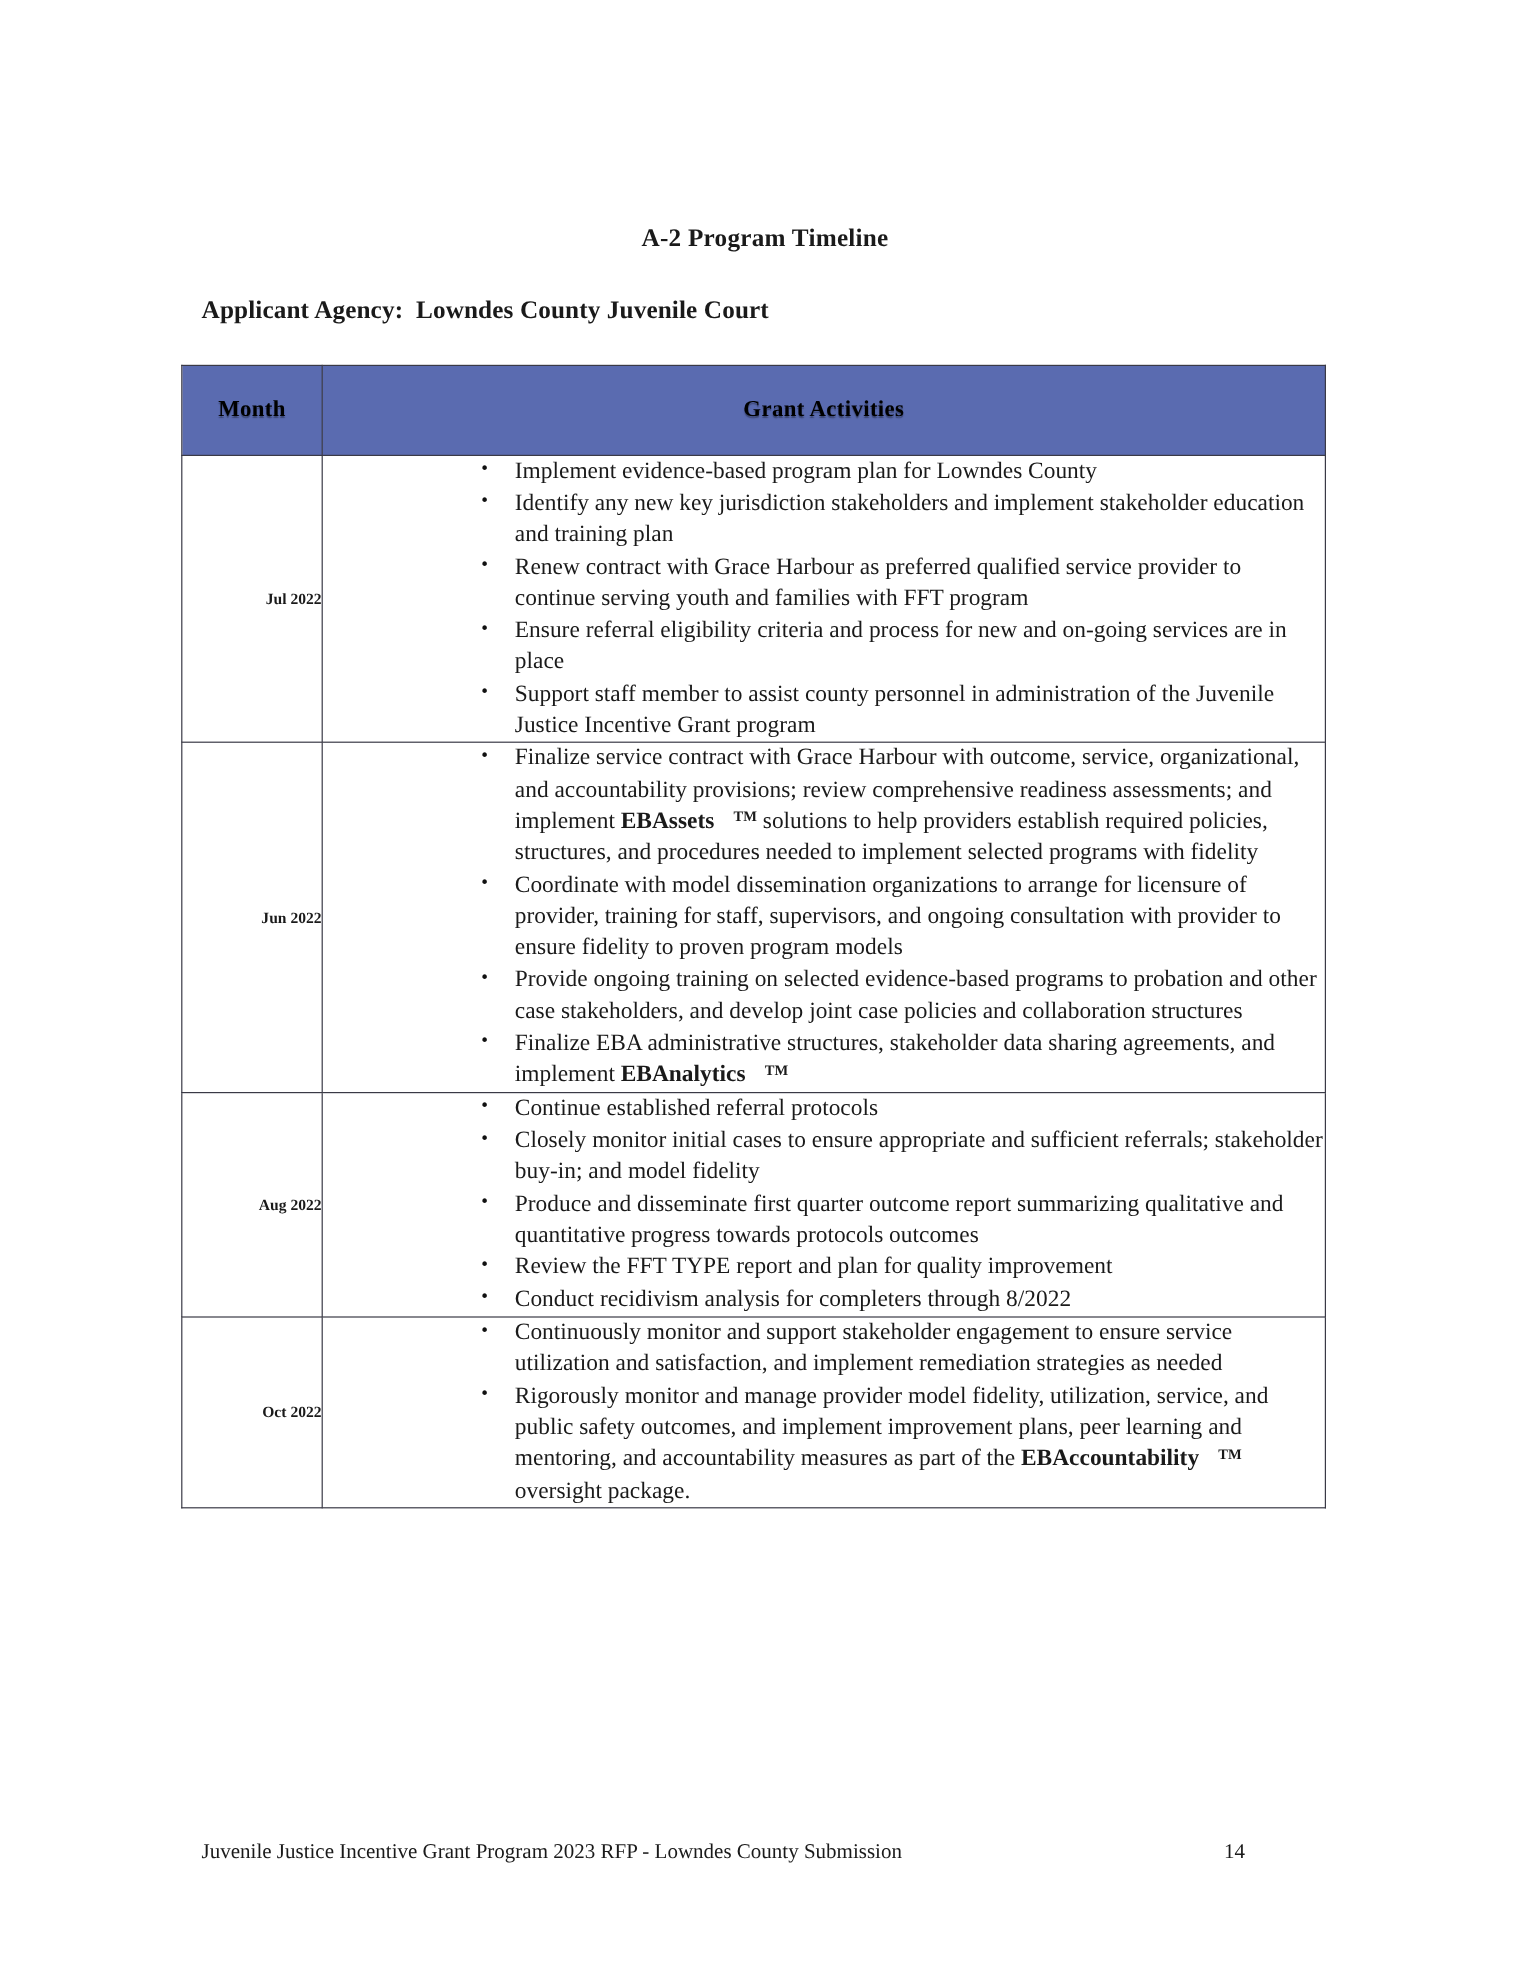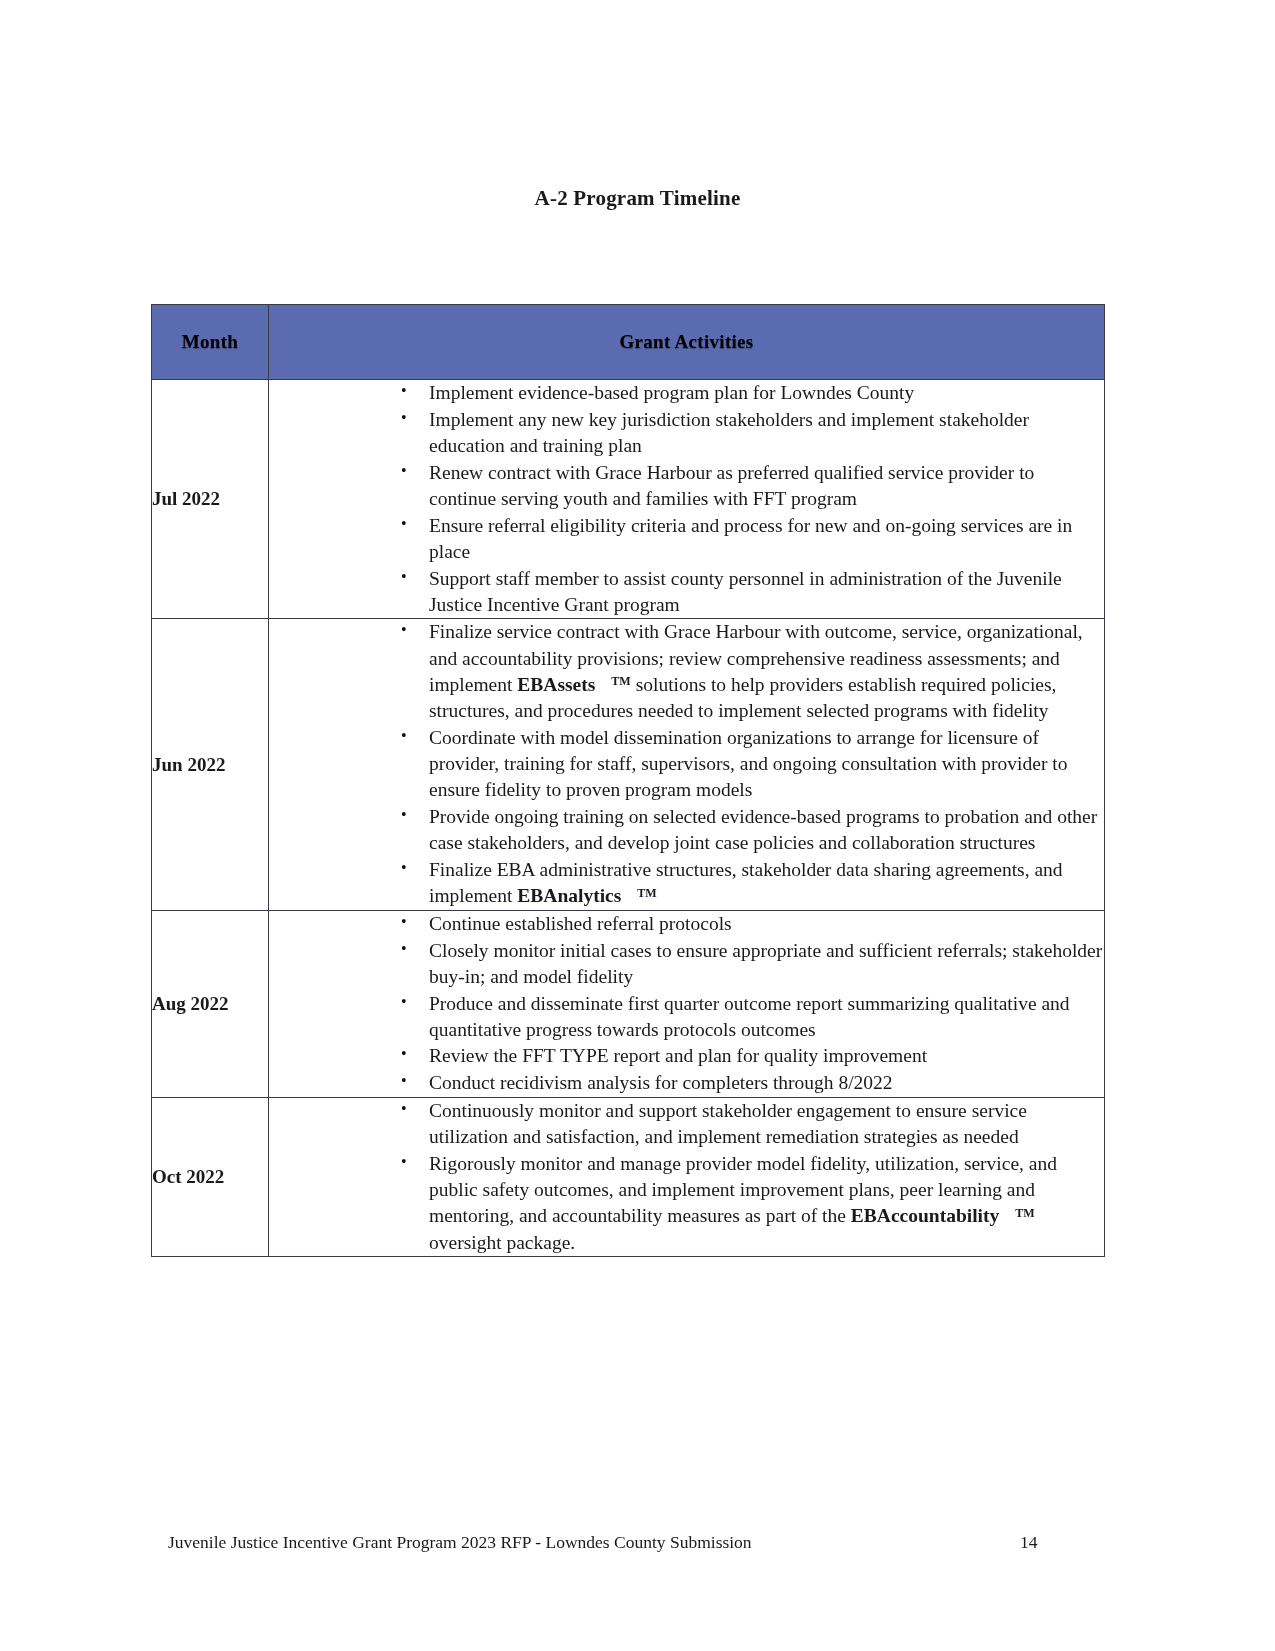--- a/index.html
+++ b/index.html
@@ -62,22 +62,22 @@
     background: #5a6bb0;
     color: #000000;
     font-size: 19px;
     font-weight: bold;
     height: 74px;
     text-align: center;
     text-shadow: 0 1px 1px rgba(0,0,0,0.35);
     letter-spacing: 0.3px;
   }
   td.month-cell {
-    text-align: left;
-    font-size: 19px;
+    text-align: right;
+    font-size: 13px;
     font-weight: bold;
     white-space: nowrap;
   }
   td.activities-cell {
     padding: 11px 14px 11px 0;
   }
   ul.acts {
     margin: 0;
     padding: 0 0 0 160px;
     list-style: none;
@@ -123,40 +123,41 @@
     text-align: right;
   }
 </style>
 </head>
 <body>
 
 <div class="page">
 
   <div class="doc-title">A-2 Program Timeline</div>
 
+  <div class="applicant-line"><span>Applicant Agency:</span>  <span>Lowndes County Juvenile Court</span></div>
 
   <table class="timeline">
     <colgroup>
       <col class="c-month">
       <col class="c-act">
     </colgroup>
     <thead>
       <tr>
         <th>Month</th>
         <th>Grant Activities</th>
       </tr>
     </thead>
     <tbody>
 
       <tr>
         <td class="month-cell">Jul 2022</td>
         <td class="activities-cell">
           <ul class="acts">
             <li>Implement evidence-based program plan for Lowndes County</li>
-            <li>Implement any new key jurisdiction stakeholders and implement stakeholder education and training plan</li>
+            <li>Identify any new key jurisdiction stakeholders and implement stakeholder education and training plan</li>
             <li>Renew contract with Grace Harbour as preferred qualified service provider to continue serving youth and families with FFT program</li>
             <li>Ensure referral eligibility criteria and process for new and on-going services are in place</li>
             <li>Support staff member to assist county personnel in administration of the Juvenile Justice Incentive Grant program</li>
           </ul>
         </td>
       </tr>
 
       <tr>
         <td class="month-cell">Jun 2022</td>
         <td class="activities-cell">

